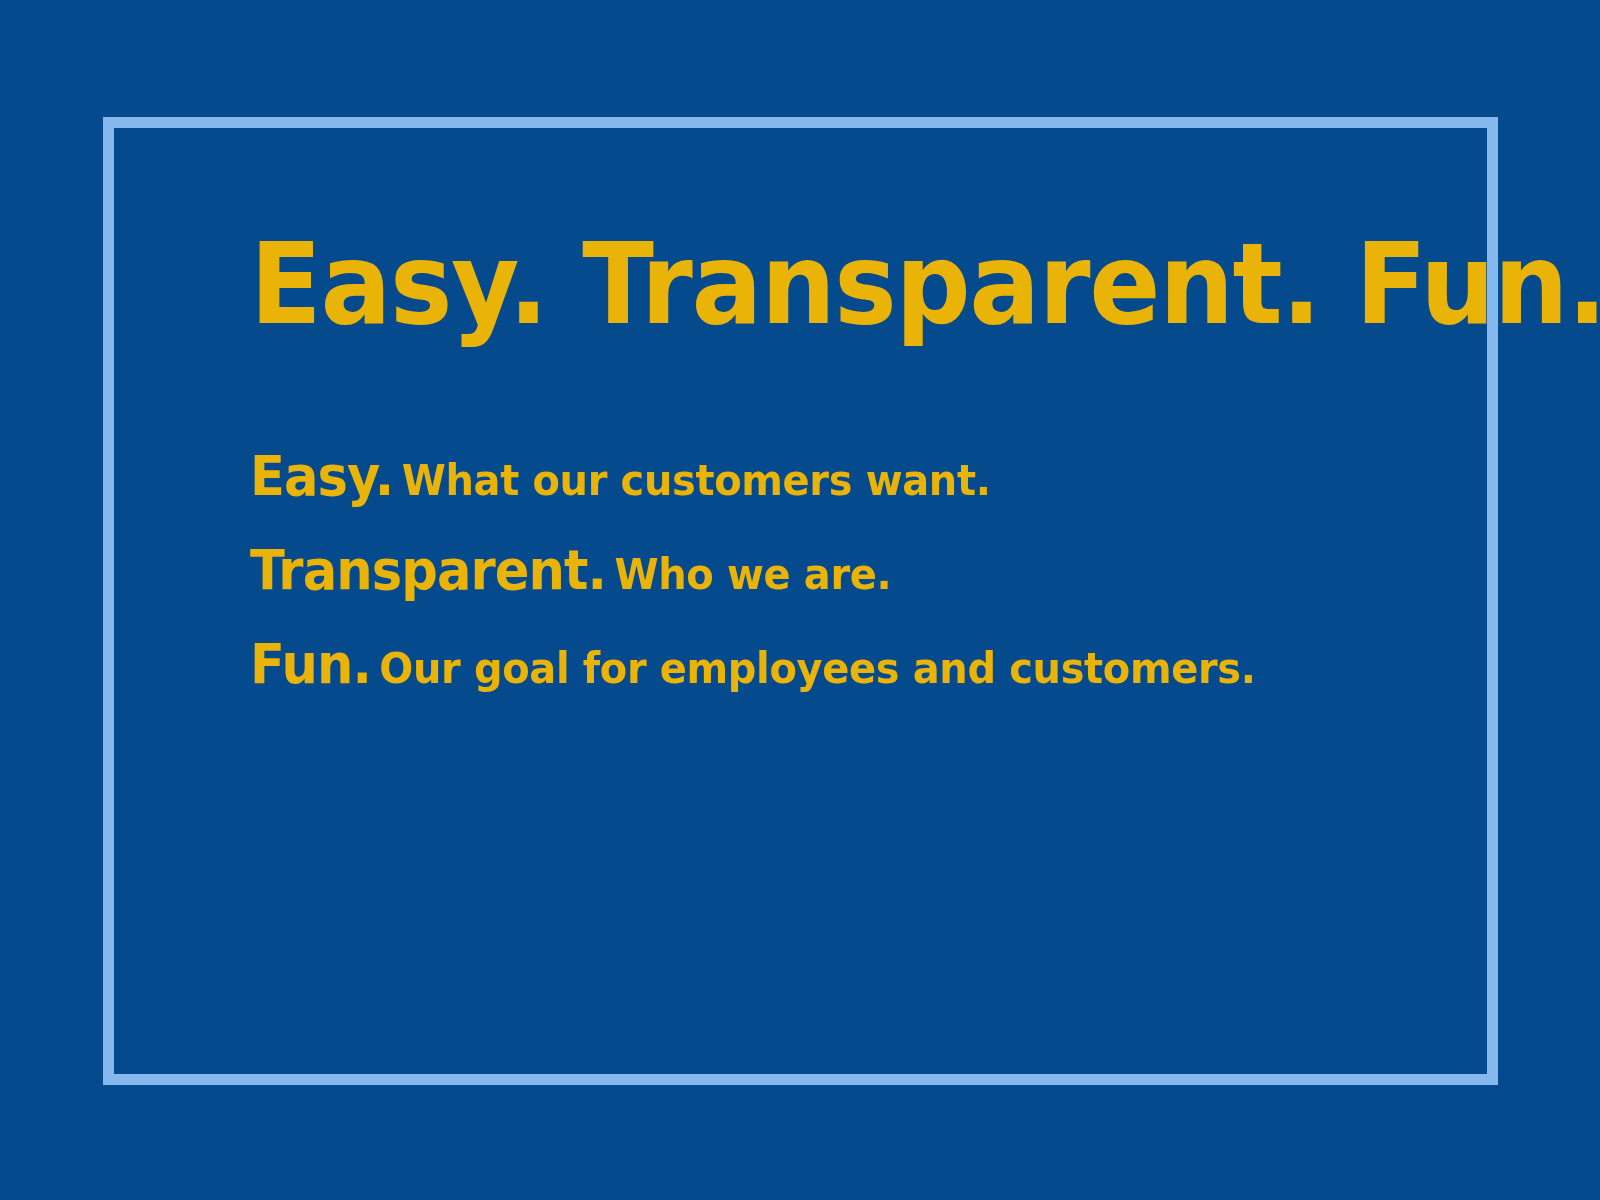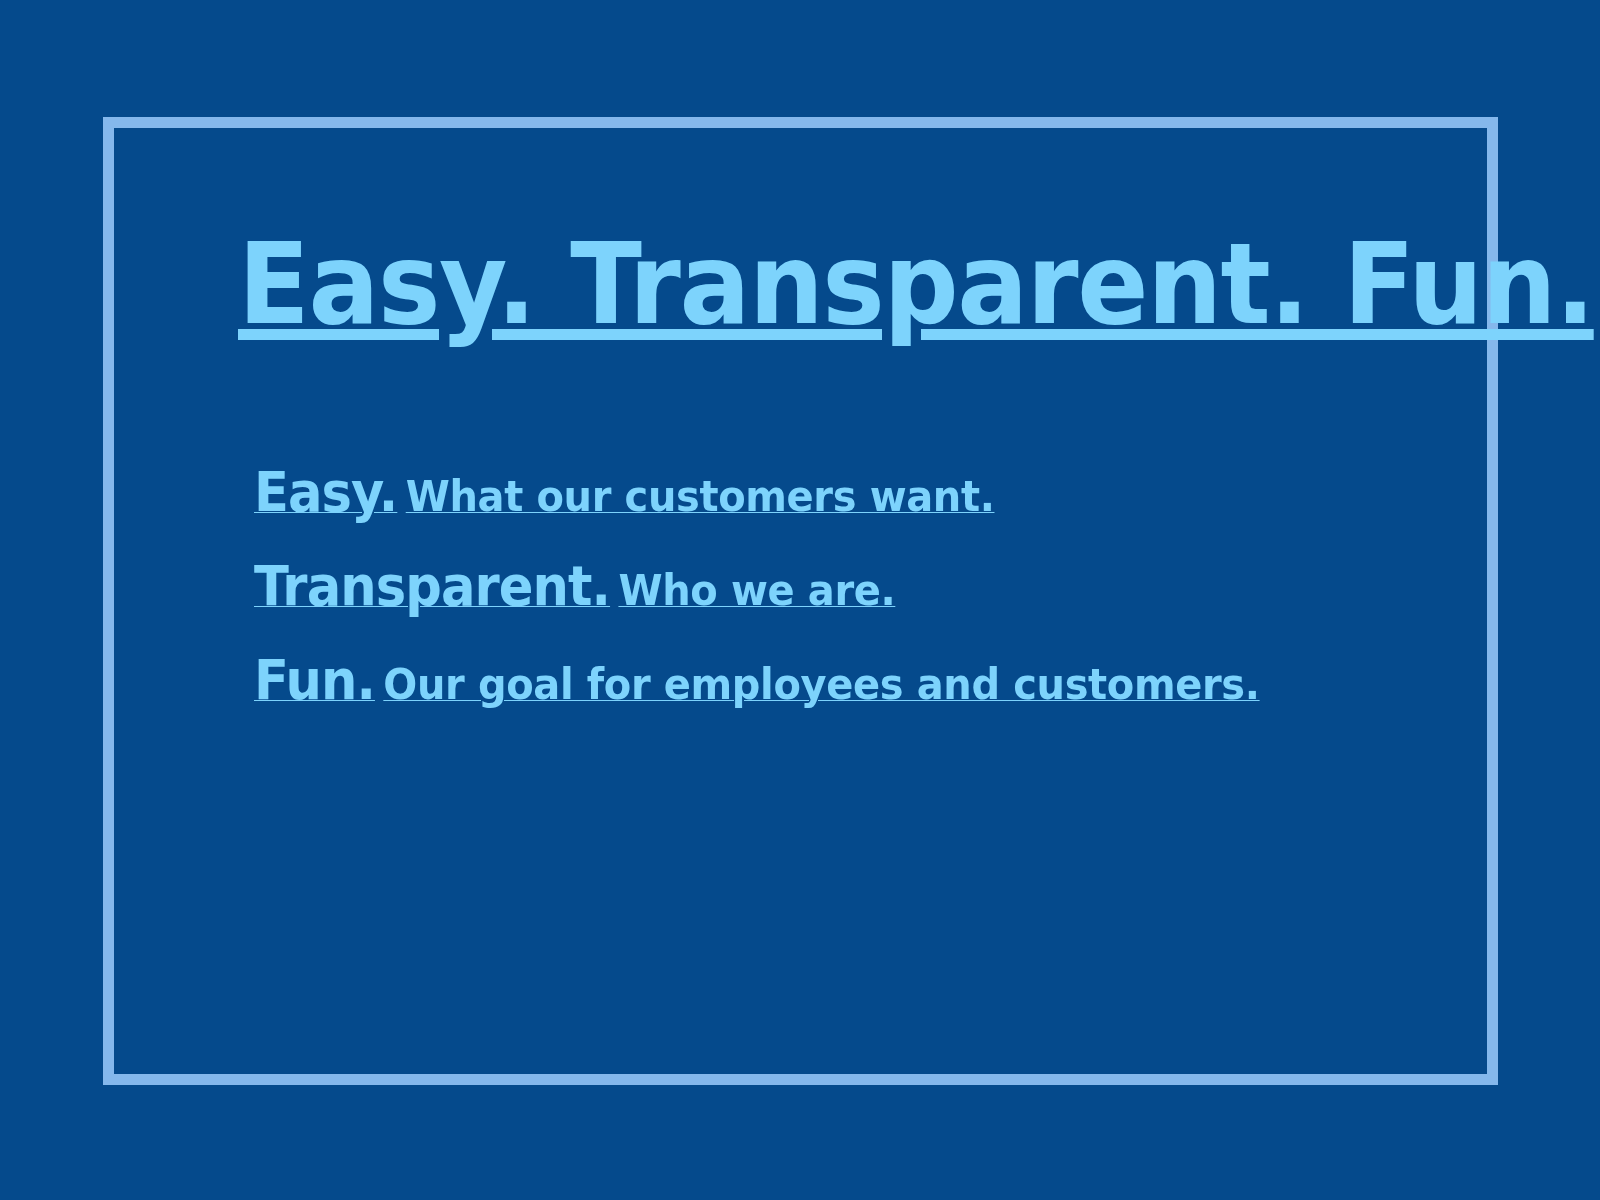--- a/index.html
+++ b/index.html
@@ -29,25 +29,24 @@
     width: 1395px;
     height: 968px;
     box-sizing: border-box;
     border: 11px solid #85B8EC;
     background: transparent;
   }
 
   
   #content {
     position: absolute;
-    left: 238px;
+    left: 250px;
     top: 228px;
     width: 1180px;
-    color: #7dd3fc;
-    text-decoration: underline;
+    color: #eab308;
   }
 
   .headline {
     font-family: "DejaVu Sans", sans-serif;
     font-weight: bold;
     font-size: 113px;
     line-height: 1.0;
     letter-spacing: -1.5px;
     margin: 0;
     white-space: nowrap;
@@ -65,21 +64,21 @@
     font-weight: bold;
     font-size: 43px;
     line-height: 66px;
     letter-spacing: -0.4px;
     white-space: nowrap;
     transform: scaleX(0.93);
     transform-origin: left center;
   }
 
   .pillars {
-    margin: 16px;
+    margin: 0;
     padding-top: 95px;
   }
 
   .pillar-line {
     line-height: 80px;
     white-space: nowrap;
     transform: scaleX(0.93);
     transform-origin: left center;
   }
 

